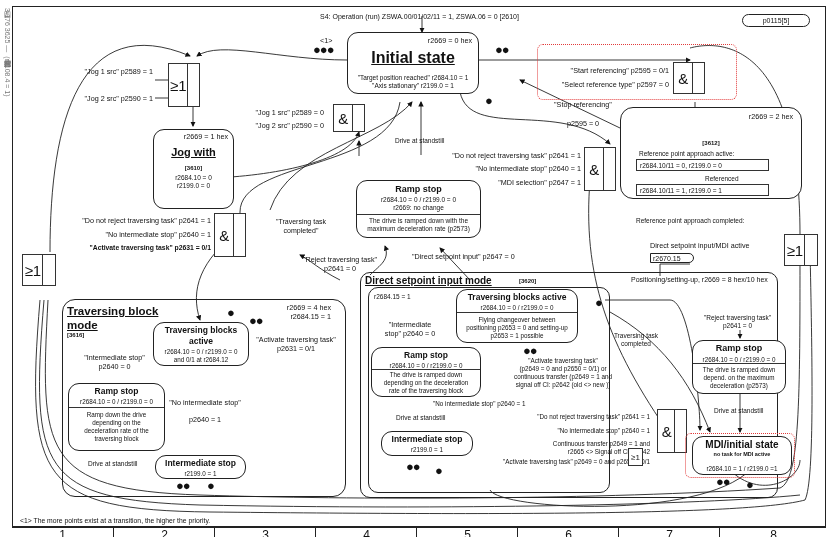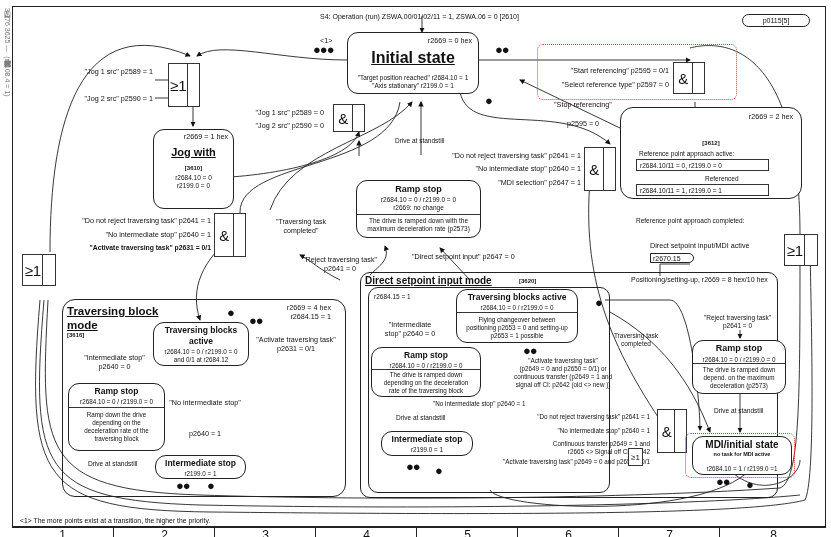--- a/index.html
+++ b/index.html
@@ -197,21 +197,21 @@
 <div class="state" style="left:68px;top:383px;width:97px;height:68px;">
   <div class="t c" style="left:0;right:0;top:2px;font-size:8.5px;font-weight:bold;line-height:10px;">Ramp stop</div>
   <div class="t c" style="left:0;right:0;top:13px;font-size:6.3px;">r2684.10 = 0 / r2199.0 = 0</div>
   <div class="sep" style="top:23px;"></div>
   <div class="t c" style="left:0;right:0;top:26px;font-size:6.3px;">Ramp down the drive</div>
   <div class="t c" style="left:0;right:0;top:34px;font-size:6.3px;">depending on the</div>
   <div class="t c" style="left:0;right:0;top:42px;font-size:6.3px;">deceleration rate of the</div>
   <div class="t c" style="left:0;right:0;top:50px;font-size:6.3px;">traversing block</div>
 </div>
 <div class="t c" style="left:165px;top:398px;width:80px;">"No intermediate stop"</div>
-<div class="t c" style="left:165px;top:429px;width:80px;">p2640 = 1</div>
+<div class="t c" style="left:165px;top:415px;width:80px;">p2640 = 1</div>
 <div class="t" style="left:88px;top:459px;font-size:6.5px;">Drive at standstill</div>
 <div class="state" style="left:155px;top:455px;width:91px;height:24px;">
   <div class="t c" style="left:0;right:0;top:2px;font-size:8.5px;font-weight:bold;line-height:10px;">Intermediate stop</div>
   <div class="t c" style="left:0;right:0;top:13px;font-size:6.3px;">r2199.0 = 1</div>
 </div>
 <div class="dotrow" style="left:176px;top:481px;">●●</div>
 <div class="dotrow" style="left:207px;top:481px;">●</div>
 
 <div class="t" style="left:365px;top:274px;font-size:10px;font-weight:bold;text-decoration:underline;line-height:13px;">Direct setpoint input mode</div>
 <div class="t" style="left:519px;top:277px;font-size:6px;font-weight:bold;">[3620]</div>

